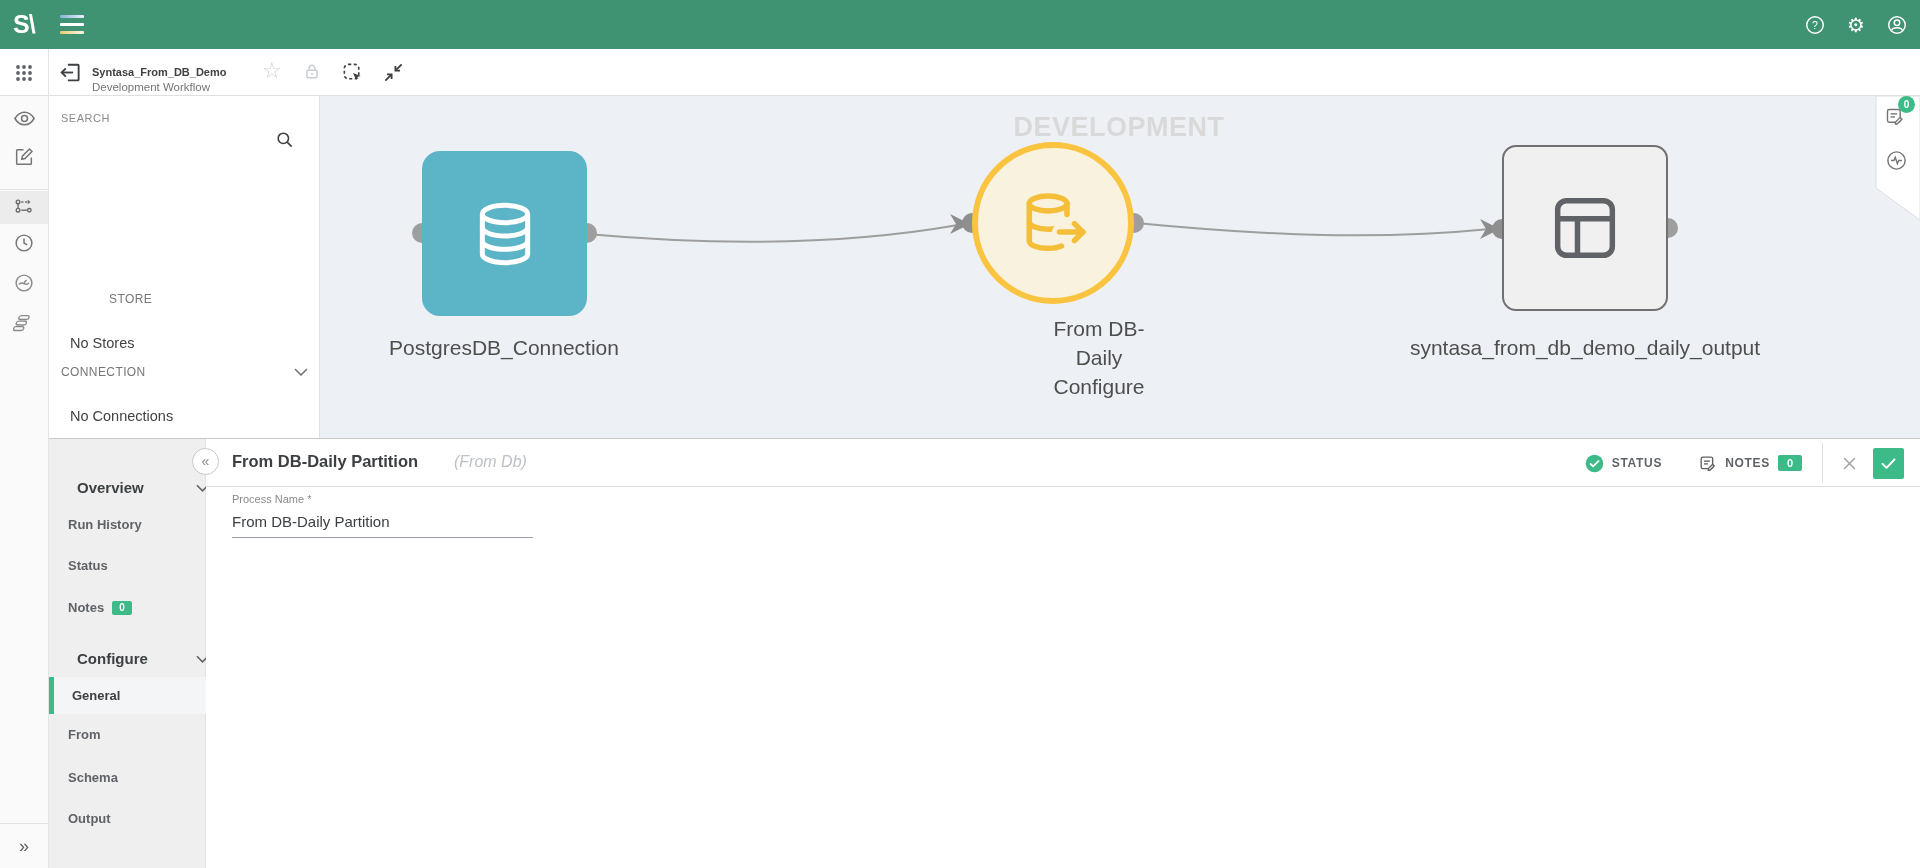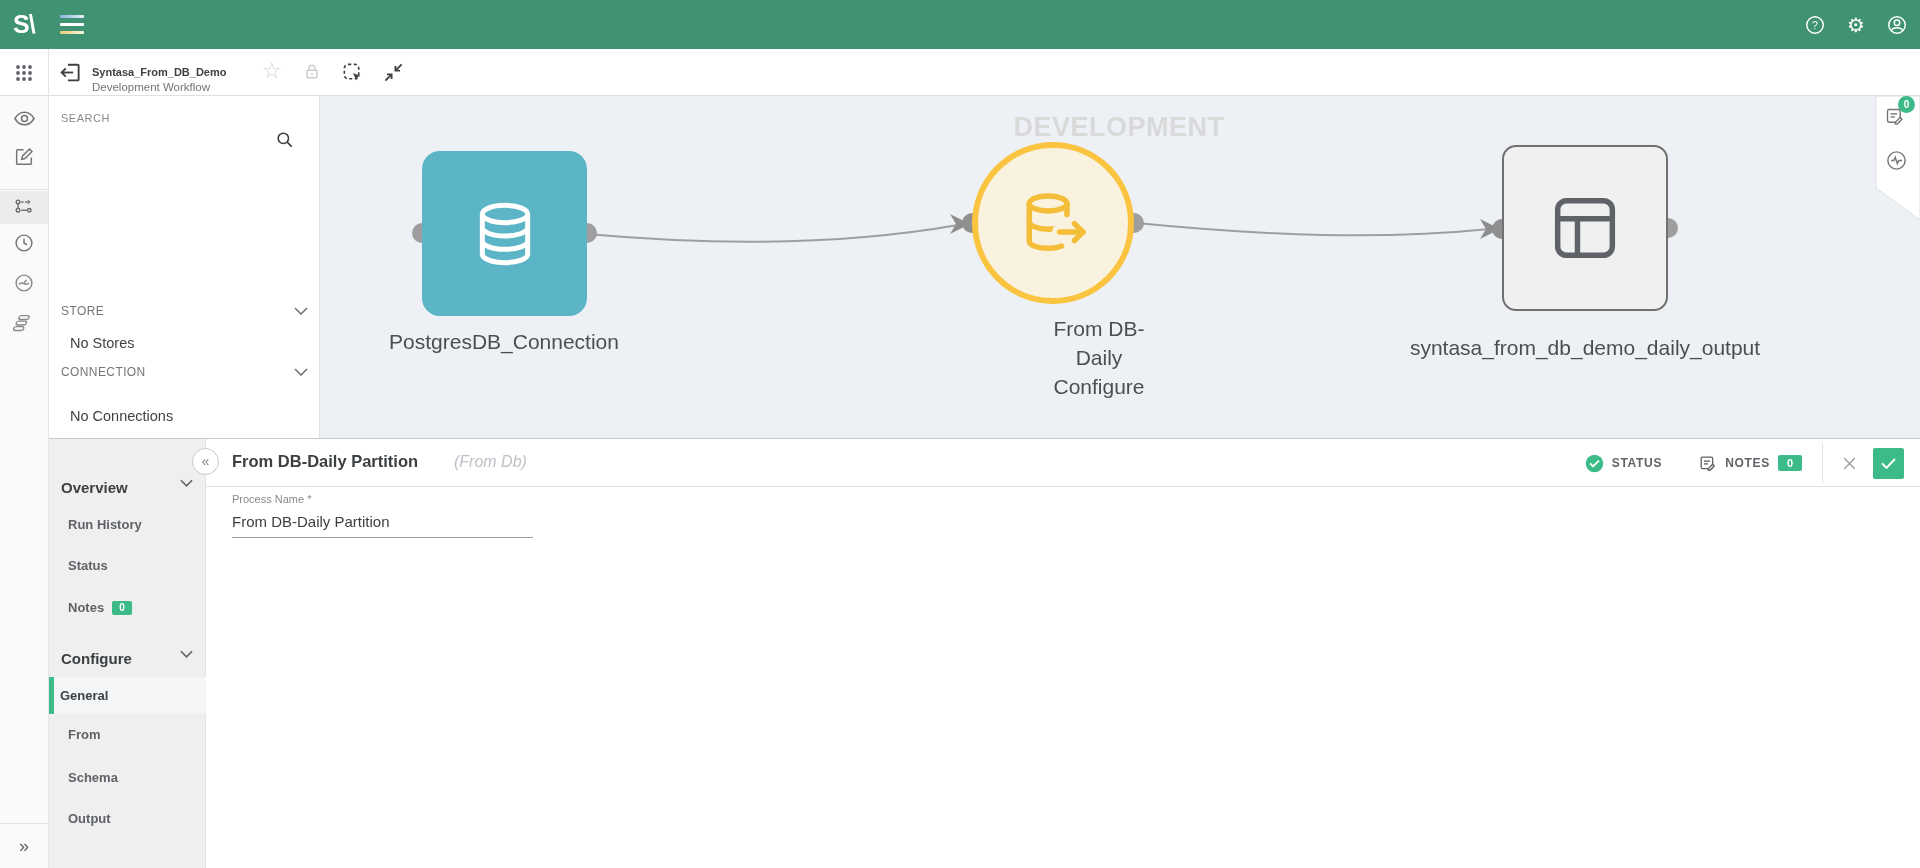--- a/index.html
+++ b/index.html
@@ -75,25 +75,25 @@
   .node-process{left:652px;top:46px;width:162px;height:162px;background:#F8F2DE;border:6px solid var(--yellow);border-radius:50%;}
   .node-dataset{left:1182px;top:49px;width:166px;height:166px;background:#f0f0f0;border:2.5px solid #707070;border-radius:14px;}
   .node-label{position:absolute;transform:translateX(-50%);font-size:21px;color:#4e4e4e;white-space:nowrap;cursor:default;}
   .node-label2{position:absolute;transform:translateX(-50%);font-size:21px;color:#4e4e4e;text-align:center;line-height:29px;cursor:default;margin-left:46px;}
   .wedge-icon{position:absolute;cursor:pointer;}
   .wedge-badge{position:absolute;left:1578px;top:0px;width:17px;height:17px;border-radius:50%;background:var(--accent);color:#fff;font-size:10px;font-weight:bold;display:flex;align-items:center;justify-content:center;}
 
   
   .bottom-panel{left:49px;top:438px;width:1871px;height:430px;border-top:1px solid #c8c8c8;background:#fff;}
   .subpanel{position:absolute;left:0;top:0;width:157px;height:430px;background:#efefef;border-right:1px solid #e2e2e2;}
-  .sp-group{position:absolute;left:12px;width:132px;display:flex;justify-content:space-between;cursor:pointer;}
+  .sp-group{position:absolute;left:28px;width:132px;display:flex;justify-content:space-between;align-items:center;cursor:pointer;}
   .sp-group .g-label{font-size:15px;font-weight:bold;color:#3c4043;}
   .sp-item{position:absolute;left:19px;font-size:13px;font-weight:bold;color:#5f6368;cursor:pointer;display:flex;align-items:center;gap:8px;}
   .sp-selected-row{position:absolute;left:0;top:238px;width:157px;height:37px;background:#f4f5f6;border-left:5px solid var(--accent);cursor:pointer;display:flex;align-items:center;}
-  .sp-selected-row .g-item{margin-left:6px;font-size:13px;font-weight:bold;color:#3c4043;}
+  .sp-selected-row .g-item{margin-left:18px;font-size:13px;font-weight:bold;color:#3c4043;}
   .mini-badge{display:inline-flex;align-items:center;justify-content:center;min-width:20px;height:14px;border-radius:2px;background:var(--accent);color:#fff;font-size:10px;font-weight:bold;}
 
   .detail{position:absolute;left:157px;top:0;width:1714px;height:430px;background:#fff;}
   .detail-header{position:absolute;left:0;top:0;width:1714px;height:48px;border-bottom:1px solid #e0e0e0;}
   .collapse-btn{position:absolute;left:-14px;top:9px;width:27px;height:27px;border-radius:50%;background:#fff;border:1px solid #c4c8cc;color:#80868b;font-size:14px;display:flex;align-items:center;justify-content:center;cursor:pointer;padding-bottom:2px;}
   .dh-title{position:absolute;left:26px;top:13px;font-size:16.5px;font-weight:bold;color:#3c4043;white-space:nowrap;}
   .dh-subtitle{position:absolute;left:248px;top:14px;font-size:16px;font-style:italic;color:#bdc1c6;white-space:nowrap;}
   .dh-right{position:absolute;right:0;top:0;height:48px;display:flex;align-items:center;}
   .dh-chip{display:flex;align-items:center;gap:8px;cursor:pointer;}
   .dh-chip-label{font-size:12px;font-weight:bold;color:#5f6368;letter-spacing:.7px;}
@@ -245,21 +245,21 @@
 
   <aside class="abs left-panel">
     <div class="abs search-label">SEARCH</div>
     <span class="abs search-icon">
       <svg width="20" height="20" viewBox="0 0 24 24" fill="none" stroke="#3c4043" stroke-width="1.9">
           <circle cx="10" cy="10" r="6.2"></circle>
           <path d="M14.6 14.6L20 20"></path>
         </svg>
     </span>
 
-    <div class="lp-section" style="top:208px;">
+    <div class="lp-section" style="top:196px;margin-left:48px;">
       <span class="sec-label">STORE</span>
       <svg width="14" height="8" viewBox="0 0 14 8" fill="none" stroke="#757575" stroke-width="1.6">
           <path d="M1 1l6 6 6-6"></path>
         </svg>
     </div>
     <div class="lp-empty" style="top:239px;">No Stores</div>
 
     <div class="lp-section" style="top:269px;">
       <span class="sec-label">CONNECTION</span>
       <svg width="14" height="8" viewBox="0 0 14 8" fill="none" stroke="#757575" stroke-width="1.6">
@@ -287,21 +287,21 @@
     </svg>
 
     <div class="node node-store">
       <svg width="80" height="80" viewBox="0 0 24 24" fill="none" stroke="#fff" stroke-width="1.5">
         <ellipse cx="12" cy="6" rx="6.8" ry="2.6"></ellipse>
         <path d="M5.2 6v12c0 1.45 3 2.6 6.8 2.6s6.8-1.15 6.8-2.6V6"></path>
         <path d="M5.2 10c0 1.45 3 2.6 6.8 2.6s6.8-1.15 6.8-2.6"></path>
         <path d="M5.2 14c0 1.45 3 2.6 6.8 2.6s6.8-1.15 6.8-2.6"></path>
       </svg>
     </div>
-    <div class="node-label" style="left:184px;top:234px;">PostgresDB_Connection</div>
+    <div class="node-label" style="left:184px;top:240px;">PostgresDB_Connection</div>
 
     <div class="node node-process">
       <svg width="78" height="78" viewBox="0 0 24 24" fill="none">
         <g stroke="#F5BE39" stroke-width="1.7" stroke-linecap="round">
           <ellipse cx="10.5" cy="6" rx="5.8" ry="2.3"></ellipse>
           <path d="M4.7 6v11.5c0 1.3 2.6 2.3 5.8 2.3 1.6 0 3.1-.25 4.1-.7"></path>
           <path d="M16.3 6v3.4"></path>
           <path d="M4.7 11.6c0 1.3 2.6 2.3 5.8 2.3.9 0 1.8-.08 2.6-.22"></path>
         </g>
         <path d="M14.2 14.8h7" stroke="#F8F2DE" stroke-width="5" stroke-linecap="round"></path>

